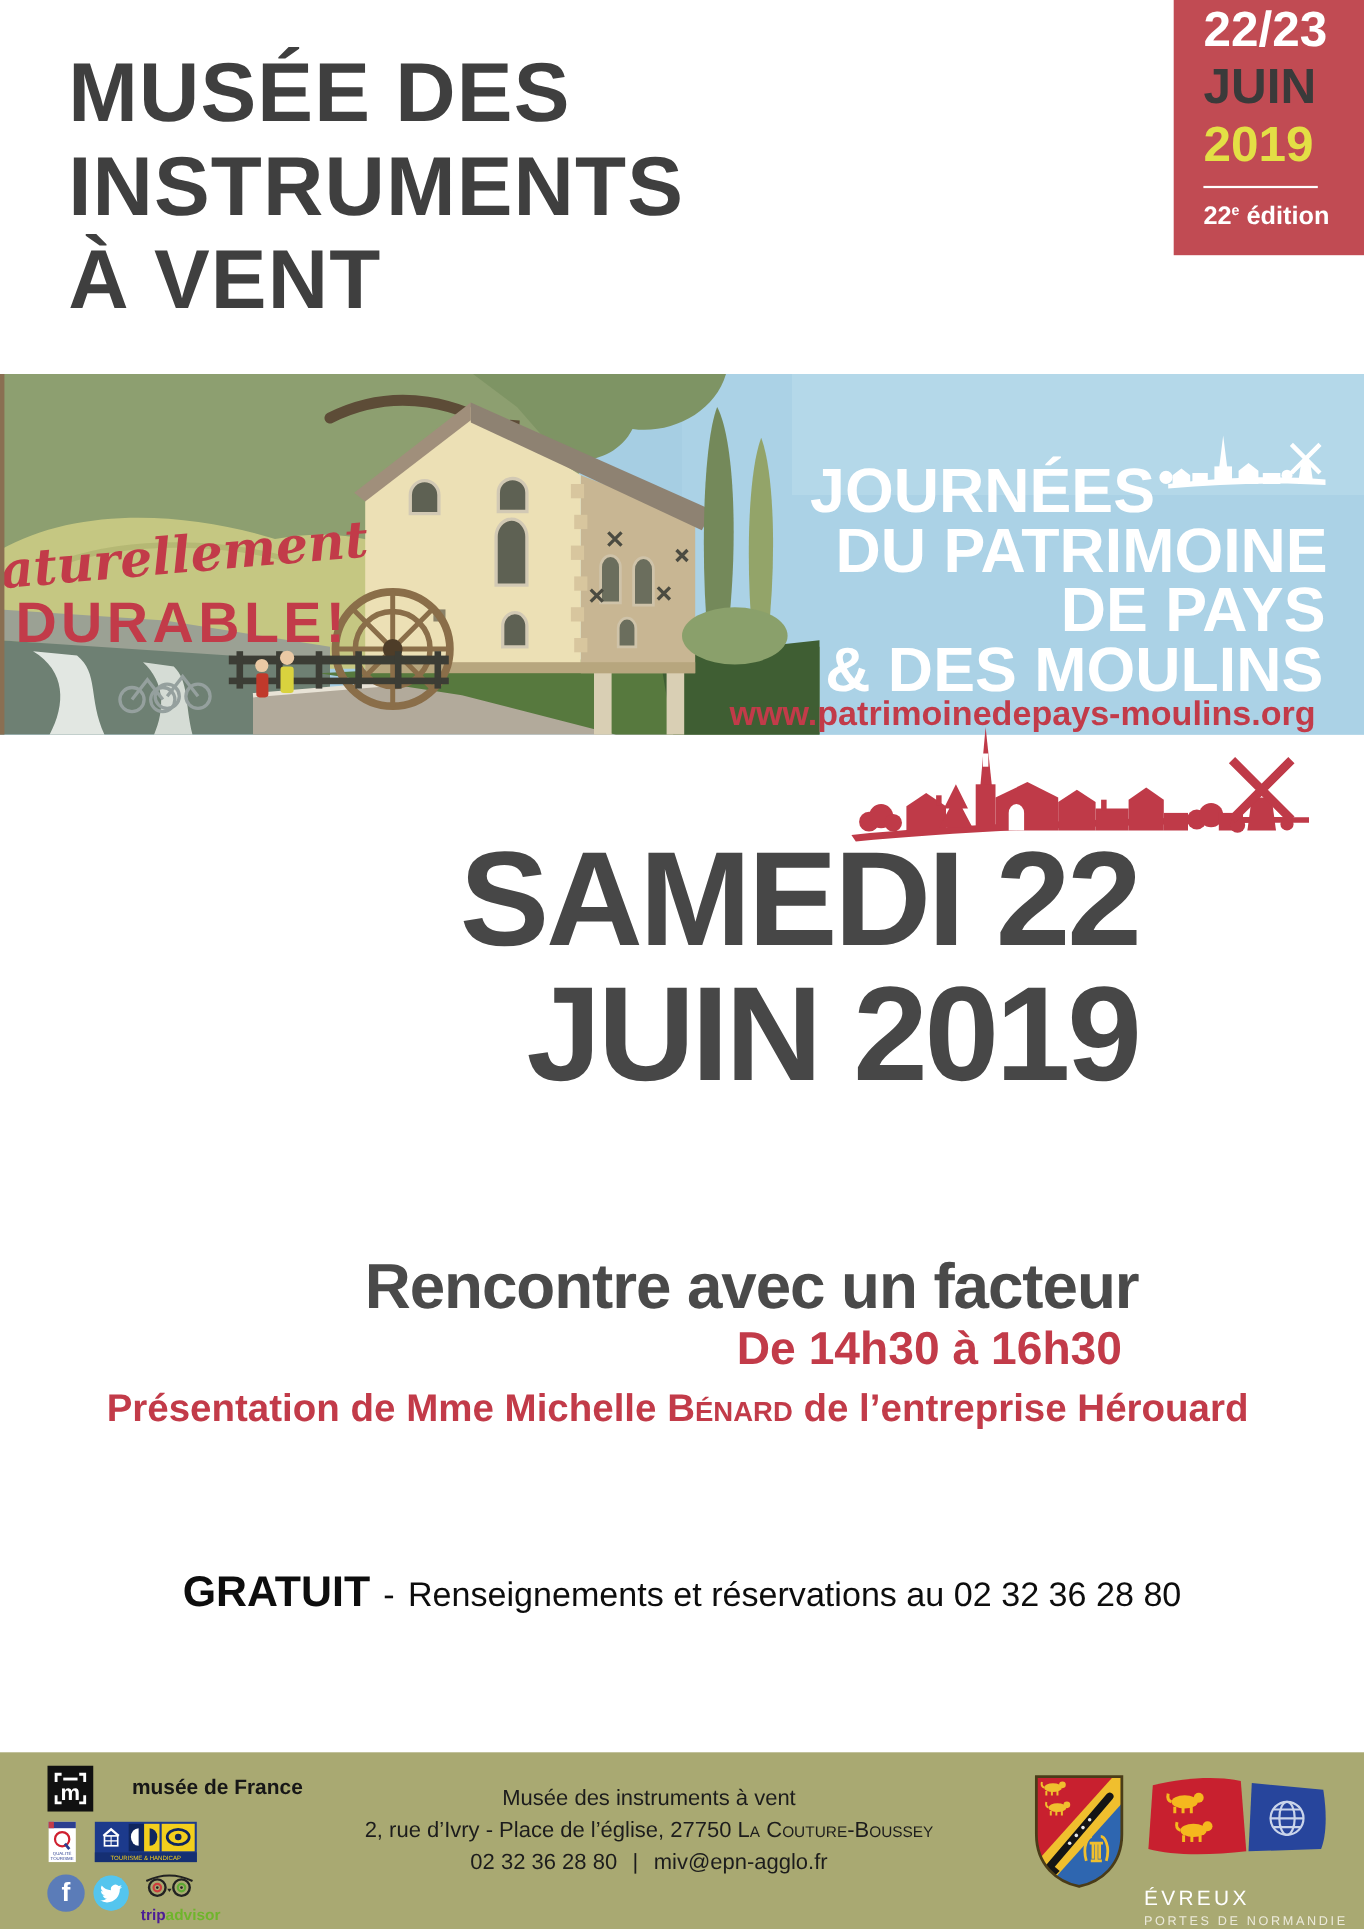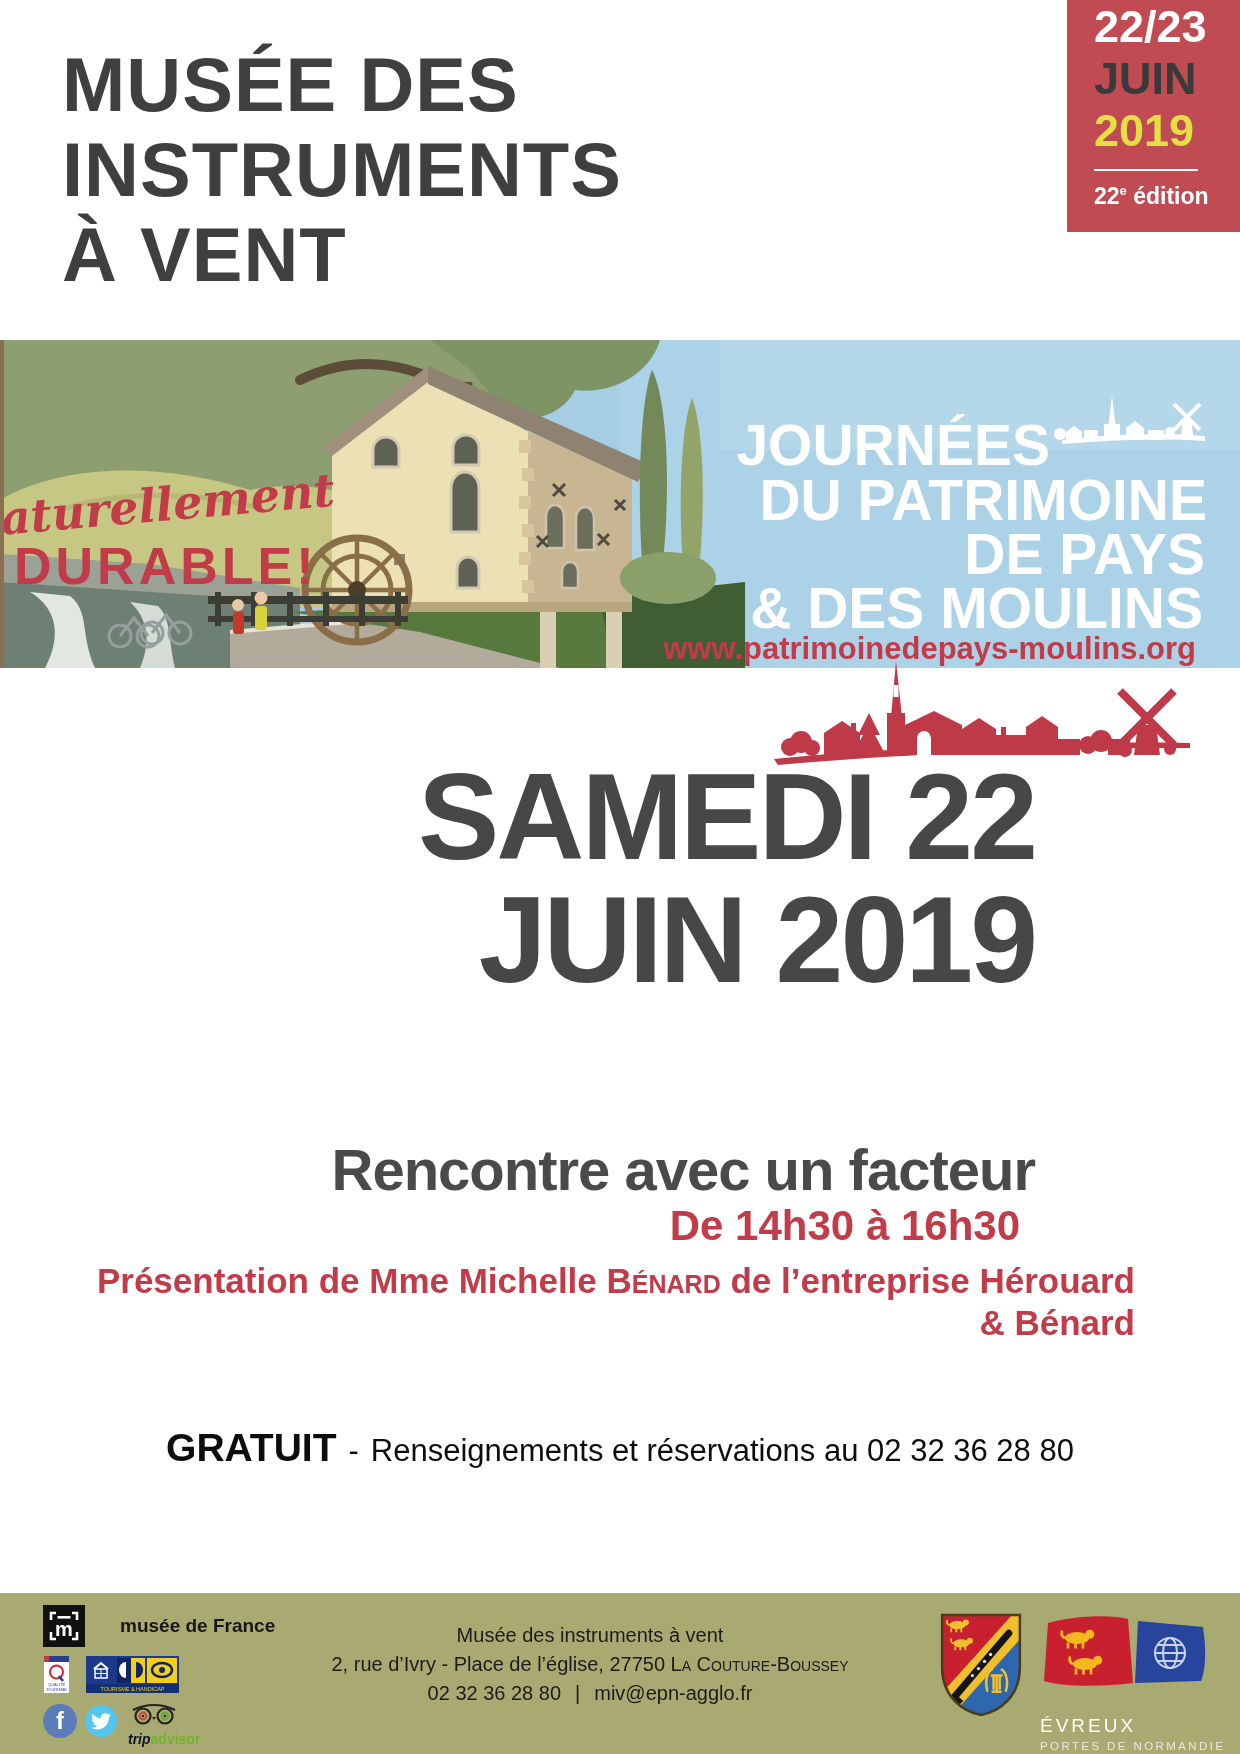--- a/index.html
+++ b/index.html
@@ -43,21 +43,21 @@
   .footer *{box-sizing:border-box;}
   .mdf-logo{position:absolute;left:43px;top:12px;width:42px;height:42px;}
   .mdf-label{position:absolute;left:96px;top:22px;font-size:19px;font-weight:bold;color:#171717;margin-left:24px;}
   .qt-badge{position:absolute;left:44px;top:63px;width:25px;height:37px;}
   .th-badge{position:absolute;left:86px;top:63px;width:93px;height:37px;}
   .fb-icon{position:absolute;left:43px;top:111px;width:34px;height:34px;border-radius:50%;
            background:#5b7cb8;color:#fff;font-size:24px;font-weight:bold;text-align:center;line-height:34px;}
   .tw-icon{position:absolute;left:85px;top:112px;width:32px;height:32px;border-radius:50%;background:#54c5ee;}
   .ta-box{position:absolute;left:128px;top:110px;width:90px;text-align:left;}
   .ta-label{font-size:14px;font-weight:bold;margin-top:0;}
-  .ta-label .trip{color:#0f172a;font-style:italic;}
+  .ta-label .trip{color:#4c1d95;}
   .ta-label .advisor{color:#6fb52c;}
   .addr{position:absolute;left:290px;top:28px;width:600px;text-align:center;color:#1c1c1c;
         font-size:20px;line-height:29px;}
   .addr .city{font-variant:small-caps;}
   .addr .sep{margin:0 14px;}
   .arms{position:absolute;left:938px;top:18px;width:86px;height:107px;}
   .evx{position:absolute;left:1040px;top:20px;width:196px;}
   .evx-name{font-size:19px;color:#ffffff;letter-spacing:3px;margin-top:22px;}
   .evx-sub{font-size:11.5px;color:#eceadb;letter-spacing:2.4px;margin-top:3px;}
 </style>
@@ -235,21 +235,20 @@
 
   <div class="big-date">
     <div>SAMEDI 22</div>
     <div>JUIN 2019</div>
   </div>
 
   <div class="activity">Rencontre avec un facteur</div>
   <div class="time-range">De 14h30 à 16h30</div>
   <div class="presentation">
     <div><span>Présentation de Mme Michelle </span><span class="sc">Bénard</span><span> de l’entreprise Hérouard</span></div>
-    <div>&amp; Bénard</div>
   </div>
 
   <div class="practical">
     <div><span class="free">GRATUIT</span><span class="dash">-</span><span class="info">Renseignements et réservations au 02 32 36 28 80</span></div>
   </div>
 
   <div class="footer">
 
     <svg class="mdf-logo" viewBox="0 0 42 42">
       <rect width="42" height="42" fill="#111111"></rect>

